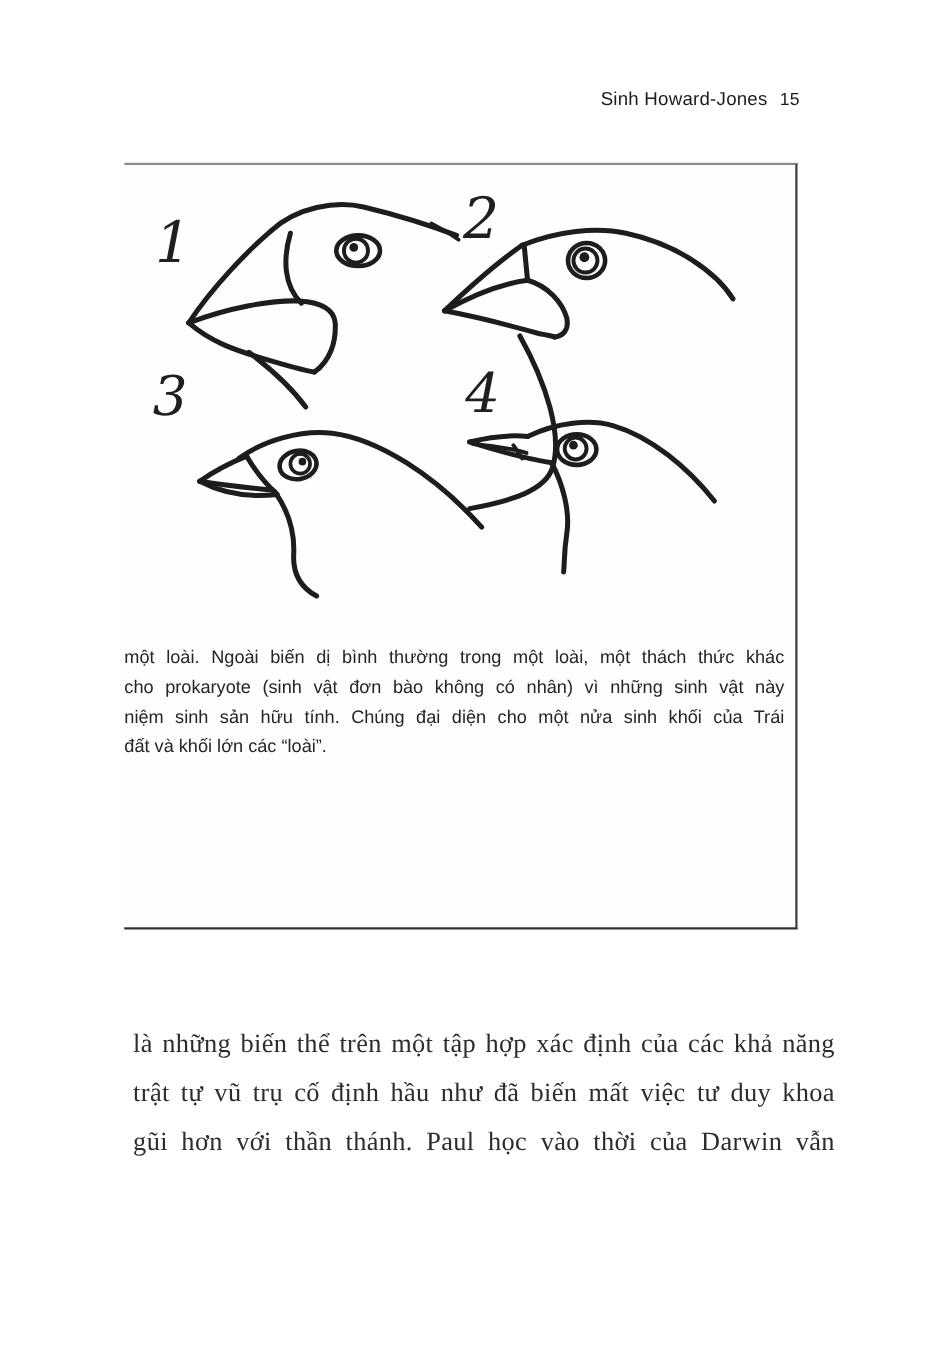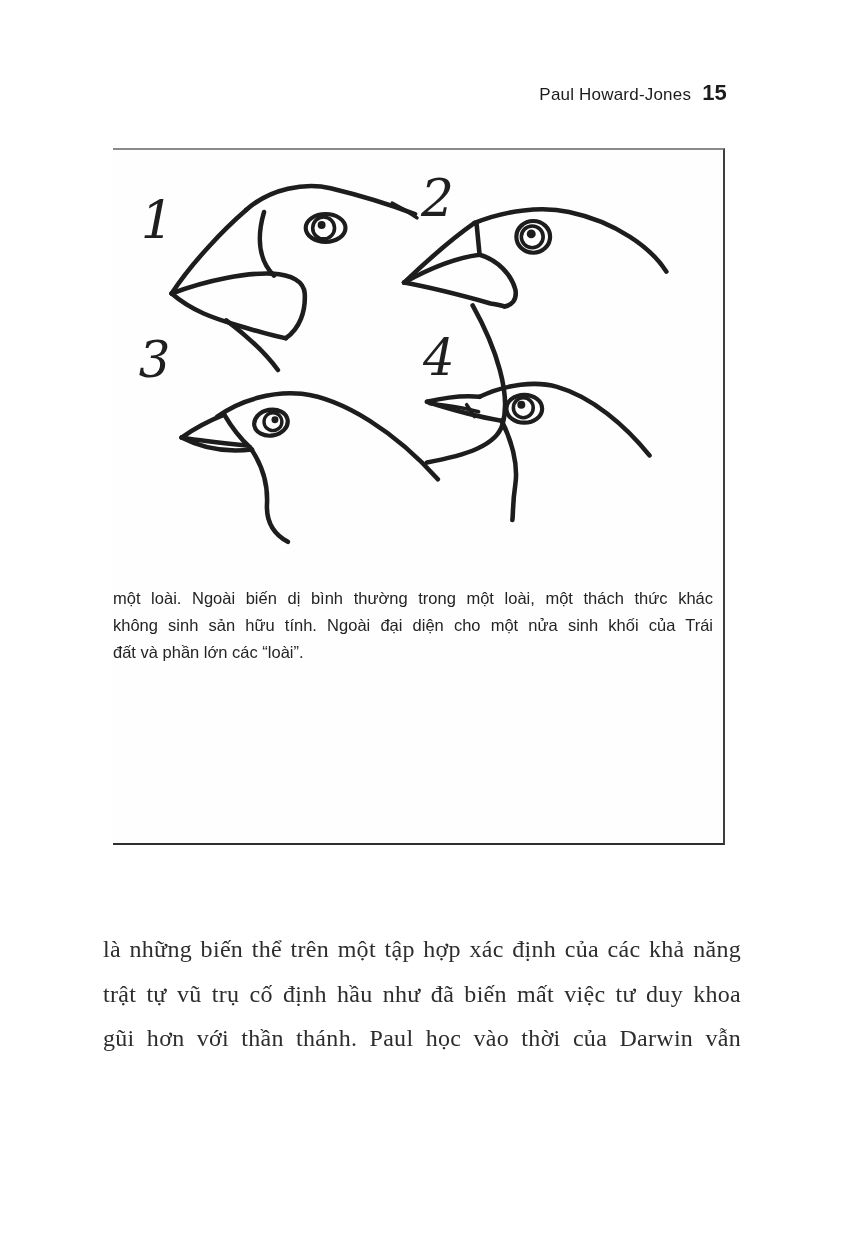--- a/index.html
+++ b/index.html
@@ -4,56 +4,56 @@
 <style>
   html,body { margin:0; padding:0; background:#ffffff; }
   .page {
     position:relative; width:845px; height:1235px; background:#ffffff;
     font-family:"Liberation Sans", sans-serif; overflow:hidden;
   }
   .header {
     position:absolute; top:80px; right:118px;
     font-size:17px; color:#1c1c1c; letter-spacing:0.2px; white-space:nowrap;
   }
-  .header .pagenum { font-weight:bold; margin-left:11px; font-size:22px;text-align:right; }
+  .header .pagenum { font-weight:normal; margin-left:11px; font-size:16px;text-align:right; }
   .figure-box {
     position:absolute; left:113px; top:148px; width:612px; height:697px;
     box-sizing:border-box; background:#fffefe;
     border-top:2px solid #8a8a8a;
     border-right:2px solid #3d3d3d;
     border-bottom:2px solid #2e2e2e;
   }
   .figure-box svg { display:block; width:608px; height:428px; margin:4px 0 0 0; }
   .sketch { stroke:#1d1d1d; fill:none; stroke-linecap:round; stroke-linejoin:round; }
   .numeral {
     font-family:"DejaVu Serif", serif; font-style:italic;
     fill:#1f1f1f; stroke:none;
   }
   .caption {
     margin-top:3px; padding-right:10px;
     font-size:16.5px; line-height:27px; color:#242424; letter-spacing:0px;
   }
   .cap-line.just { text-align:justify; text-align-last:justify; }
   .cap-line.last { text-align:left; }
   .body-text {
-    position:absolute; left:103px; top:927px; width:638px;
+    position:absolute; left:121px; top:927px; width:638px;
     font-family:"Liberation Serif", serif; font-size:24px; color:#2d2d2d;
   }
   .body-line {
     line-height:44.5px; letter-spacing:0.3px;
     text-align:justify; text-align-last:justify; white-space:nowrap;
   }
 </style>
 </head>
 <body>
 
 <div class="page">
 
   <div class="header">
-    <span>Paul Howard-Jones</span><span class="pagenum">15</span>
+    <span>Sinh Howard-Jones</span><span class="pagenum">15</span>
   </div>
 
   <div class="figure-box">
 
     <svg viewBox="0 0 612 430" aria-hidden="true">
 
       <g class="sketch" stroke-width="4.6">
         <path d="M 134,56 C 158,34 194,28 219,34 C 248,41 283,52 304,60"></path>
         <path d="M 281,49 C 291,54 299,59 306,64" stroke-width="3.4"></path>
         <path d="M 134,56 C 112,75 80,108 59,140"></path>
@@ -103,22 +103,23 @@
         <path d="M 391,268 C 401,287 408,312 405,332 C 402,352 403,360 402,368"></path>
         <ellipse cx="414" cy="256" rx="18" ry="14" stroke-width="4.2"></ellipse>
         <circle cx="413" cy="255" r="10" stroke-width="3.6"></circle>
         <circle cx="411" cy="252" r="4" fill="#1d1d1d" stroke="none"></circle>
         <text class="numeral" x="312" y="222" font-size="50">4</text>
       </g>
     </svg>
 
     <div class="caption">
       <div class="cap-line just">một loài. Ngoài biến dị bình thường trong một loài, một thách thức khác</div>
-      <div class="cap-line just">không sinh sản hữu tính. Ngoài đại diện cho một nửa sinh khối của Trái</div>
-      <div class="cap-line last">đất và phần lớn các “loài”.</div>
+      <div class="cap-line just">cho prokaryote (sinh vật đơn bào không có nhân) vì những sinh vật này</div>
+      <div class="cap-line just">niệm sinh sản hữu tính. Chúng đại diện cho một nửa sinh khối của Trái</div>
+      <div class="cap-line last">đất và khối lớn các “loài”.</div>
     </div>
   </div>
 
   <div class="body-text">
     <div class="body-line">là những biến thể trên một tập hợp xác định của các khả năng</div>
     <div class="body-line">trật tự vũ trụ cố định hầu như đã biến mất việc tư duy khoa</div>
     <div class="body-line">gũi hơn với thần thánh. Paul học vào thời của Darwin vẫn</div>
   </div>
 
 </div>

